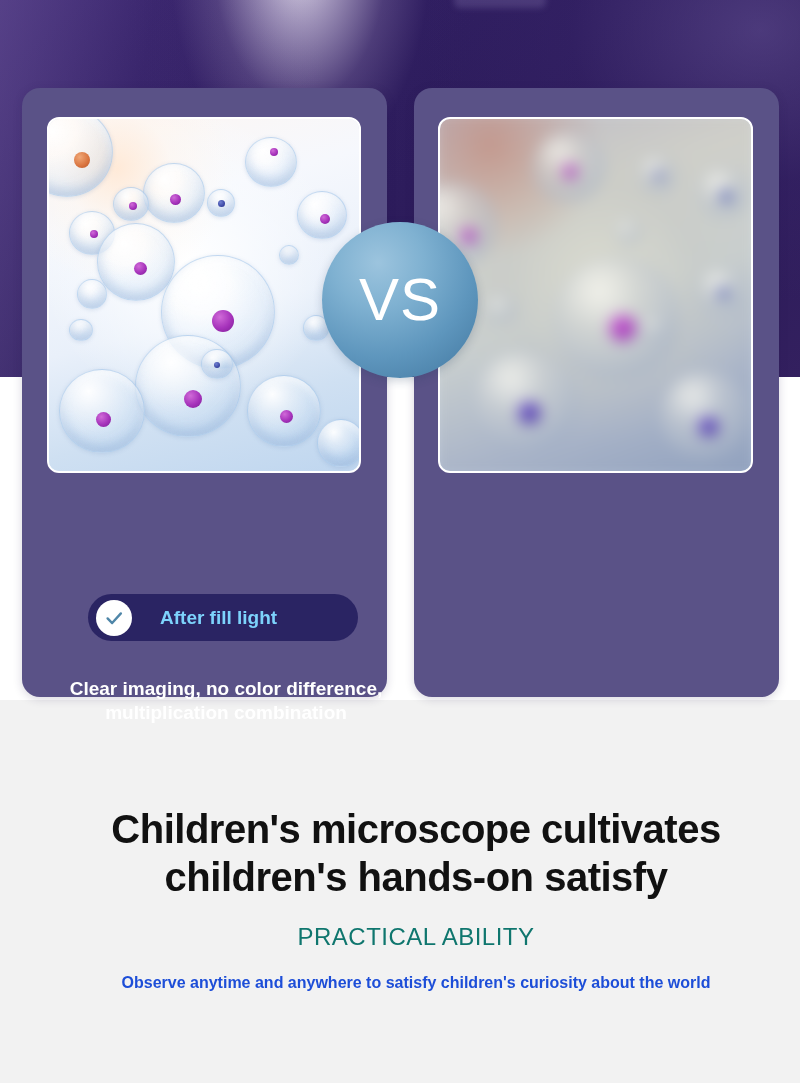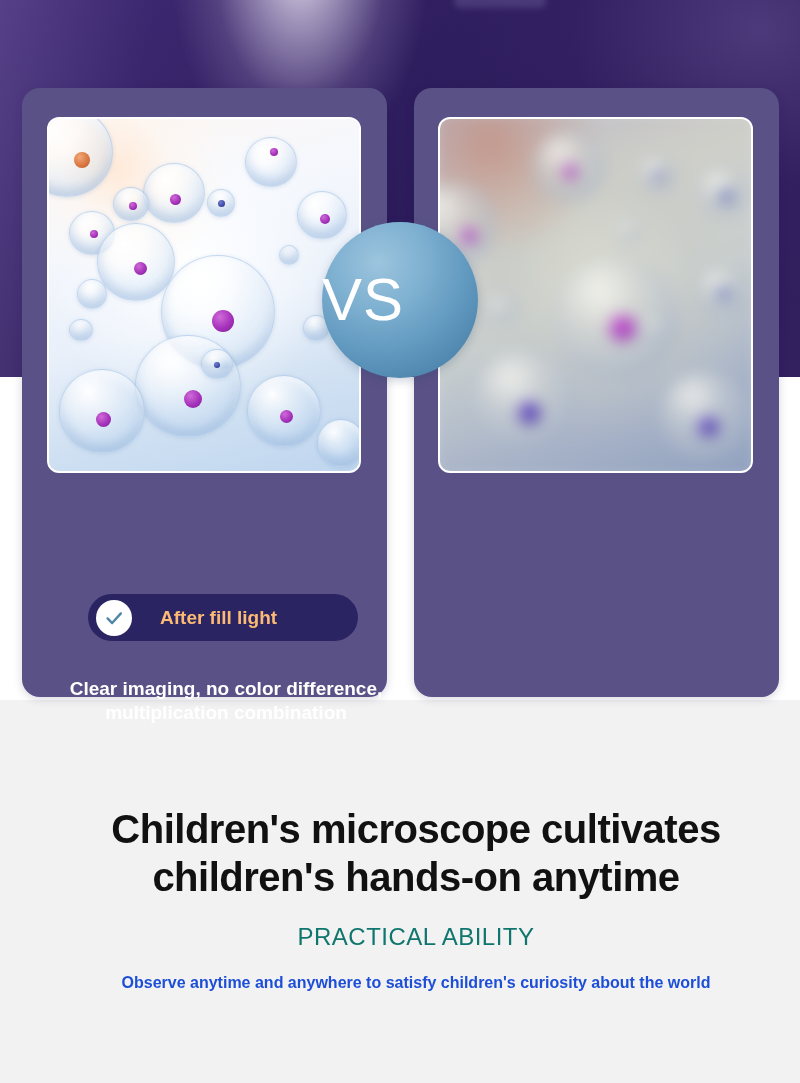--- a/index.html
+++ b/index.html
@@ -152,20 +152,21 @@
   .vs-badge {
     position: absolute;
     left: 322px;
     top: 222px;
     width: 156px;
     height: 156px;
     border-radius: 50%;
     background: radial-gradient(circle at 36% 26%, #9cc4de 0%, #7fb1d1 30%, #5e96bd 62%, #4a80a8 88%, #43769c 100%);
     display: flex;
     align-items: center;
+    justify-content: center;
     box-shadow: 0 3px 10px rgba(30,60,90,0.22);
     z-index: 6;
   }
   .vs-text {
     color: #ffffff;
     font-size: 60px;
     font-weight: 400;
     letter-spacing: 1px;
     line-height: 1;
     font-family: "Liberation Sans", sans-serif;
@@ -191,21 +192,21 @@
     width: 36px;
     height: 36px;
     border-radius: 50%;
     background: #ffffff;
     flex: 0 0 36px;
     display: flex;
     align-items: center;
     justify-content: center;
   }
   .pill-label {
-    color: #fdba74;
+    color: #7dd3fc;
     font-size: 19px;
     font-weight: bold;
     font-family: "Liberation Sans", sans-serif;
     white-space: nowrap;
   }
   .pill-left .pill-label { margin-left: 28px; }
 
   
   .caption {
     position: absolute;
@@ -364,17 +365,17 @@
   </div>
 
   <div class="vs-badge">
     <span class="vs-text">VS</span>
   </div>
 </div>
 
 <div class="bottom">
   <h1 class="headline">
     <span>Children's microscope cultivates</span><br>
-    <span>children's hands-on anytime</span>
+    <span>children's hands-on satisfy</span>
   </h1>
   <p class="subhead">PRACTICAL ABILITY</p>
   <p class="tagline">Observe anytime and anywhere to satisfy children's curiosity about the world</p>
 </div>
 
 </body></html>

